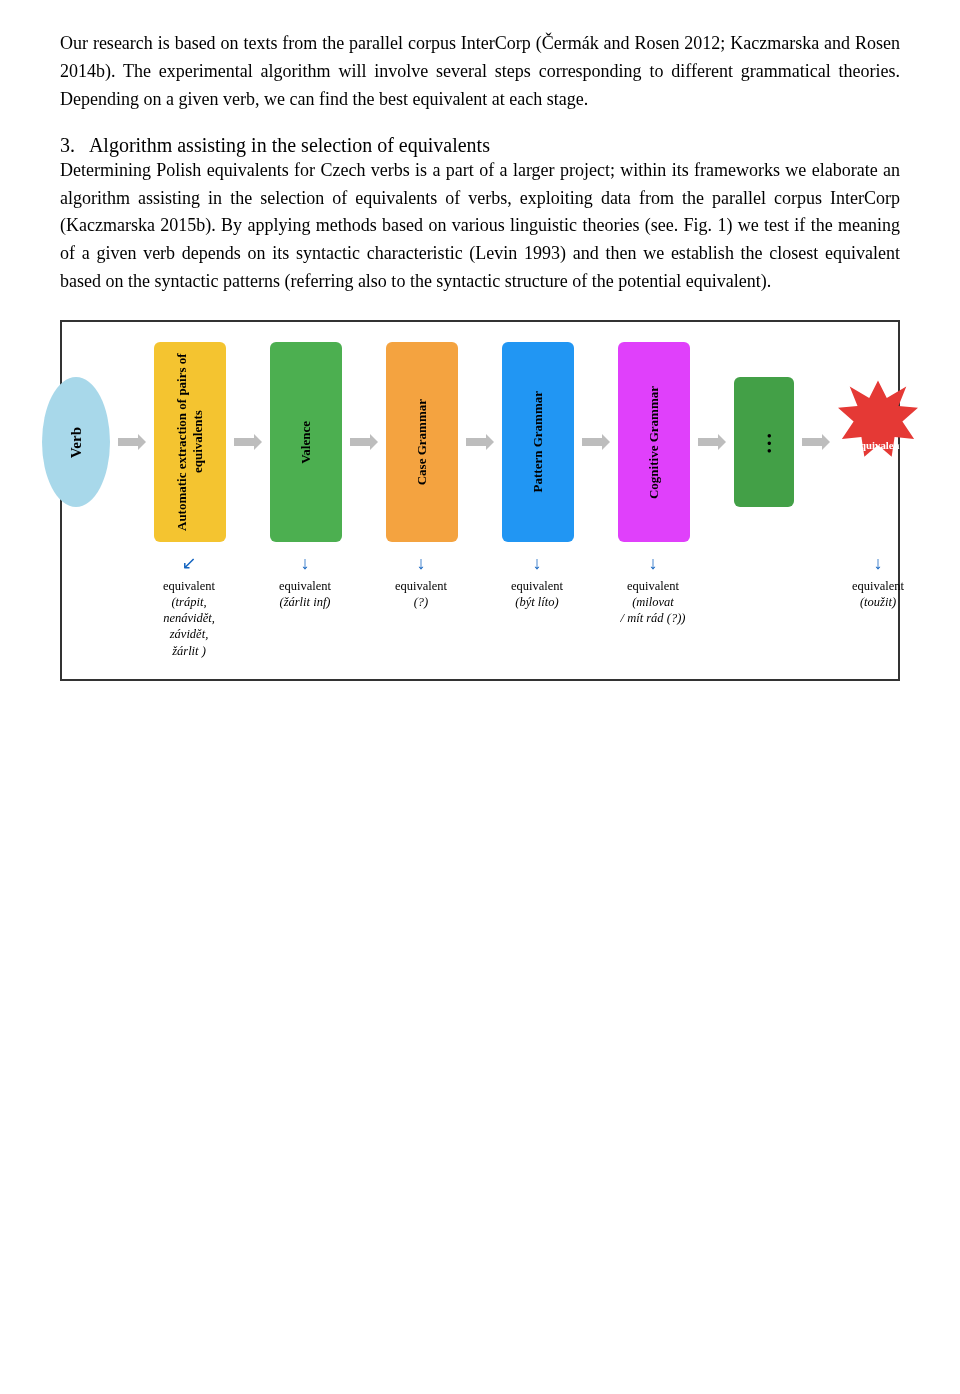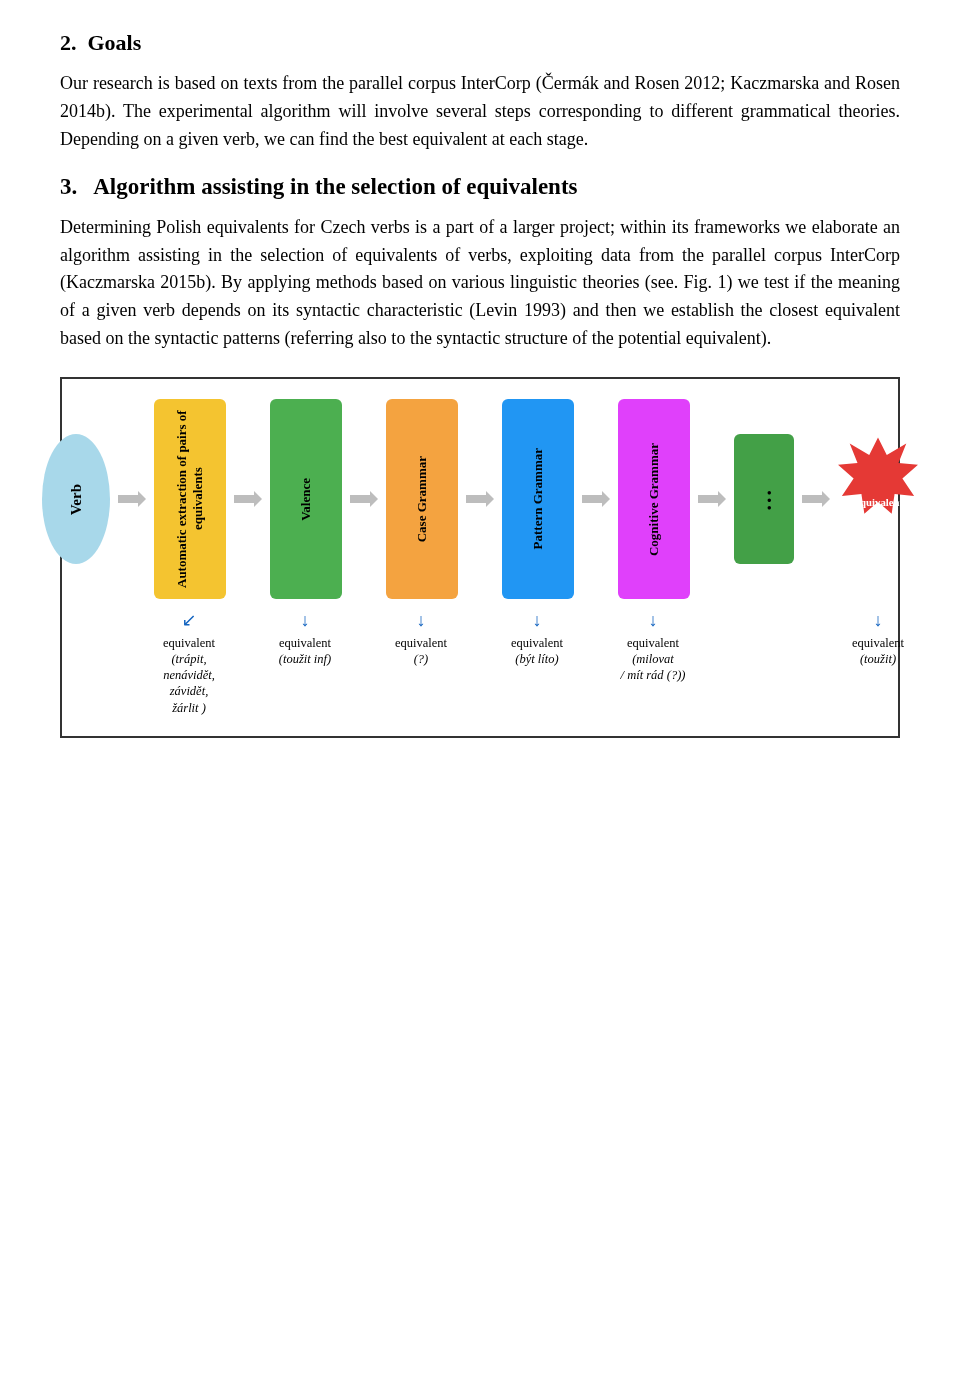--- a/index.html
+++ b/index.html
@@ -10,23 +10,22 @@
       color: #000;
       width: 960px;
       padding: 30px 60px 40px 60px;
     }
     h2 {
       font-size: 22px;
       font-weight: bold;
       margin-bottom: 14px;
     }
     h3 {
-      font-size: 23px;
-      font-weight: bold;
-      margin-bottom: 14px;
+      font-size: 20px;
+      font-weight: normal;
     }
     p {
       text-align: justify;
       line-height: 1.55;
       margin-bottom: 12px;
     }
     .section {
       margin-bottom: 20px;
     }
     
@@ -131,21 +130,20 @@
     }
     .label-spacer {
       min-width: 44px;
     }
     .italic { font-style: italic; font-family: Liberation Serif, serif; }
   </style>
 </head>
 <body>
 
 <div class="section">
-  <h2>2.&nbsp; Goals</h2>
   <p>Our research is based on texts from the parallel corpus InterCorp (Čermák and Rosen 2012; Kaczmarska and Rosen 2014b). The experimental algorithm will involve several steps corresponding to different grammatical theories. Depending on a given verb, we can find the best equivalent at each stage.</p>
 </div>
 
 <div class="section">
   <h3>3.&nbsp;&nbsp; Algorithm assisting in the selection of equivalents</h3>
   <p>Determining Polish equivalents for Czech verbs is a part of a larger project; within its frameworks we elaborate an algorithm assisting in the selection of equivalents of verbs, exploiting data from the parallel corpus InterCorp (Kaczmarska 2015b). By applying methods based on various linguistic theories (see. Fig. 1) we test if the meaning of a given verb depends on its syntactic characteristic (Levin 1993) and then we establish the closest equivalent based on the syntactic patterns (referring also to the syntactic structure of the potential equivalent).</p>
 </div>
 
 <div class="diagram-container">
 
@@ -256,21 +254,21 @@
       <span class="arrow-down">↙</span>
       <span>equivalent</span>
       <span class="italic">(trápit,<br>nenávidět, závidět,<br>žárlit )</span>
     </div>
 
     <div class="label-spacer"></div>
 
     <div class="label-item" style="min-width:72px;">
       <span class="arrow-down">↓</span>
       <span>equivalent</span>
-      <span class="italic">(toužit inf)</span>
+      <span class="italic">(žárlit inf)</span>
     </div>
 
     <div class="label-spacer"></div>
 
     <div class="label-item" style="min-width:72px;">
       <span class="arrow-down">↓</span>
       <span>equivalent</span>
       <span class="italic">(?)</span>
     </div>
 

